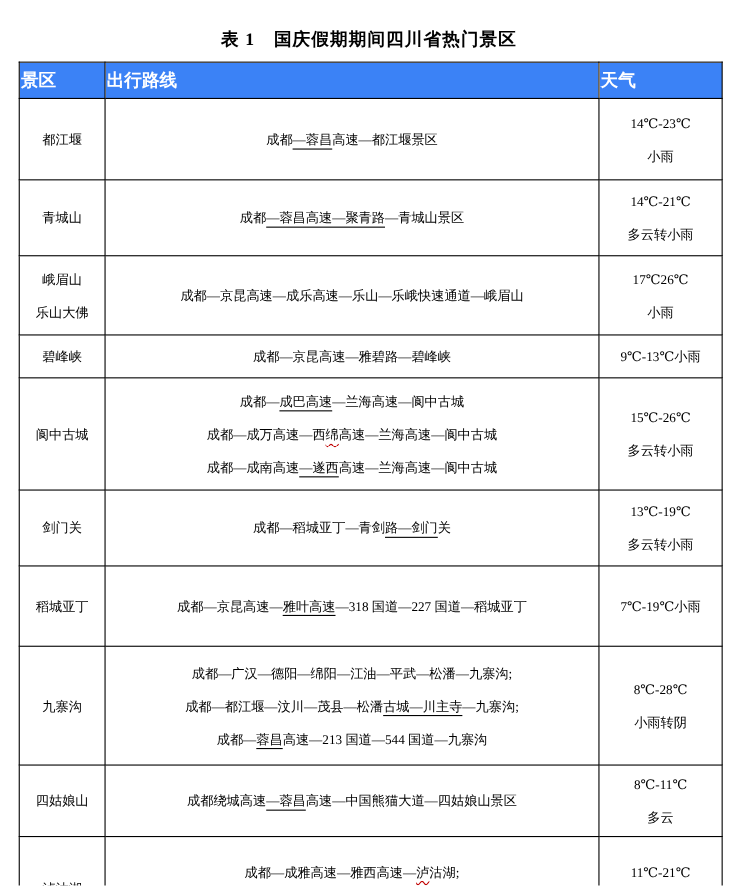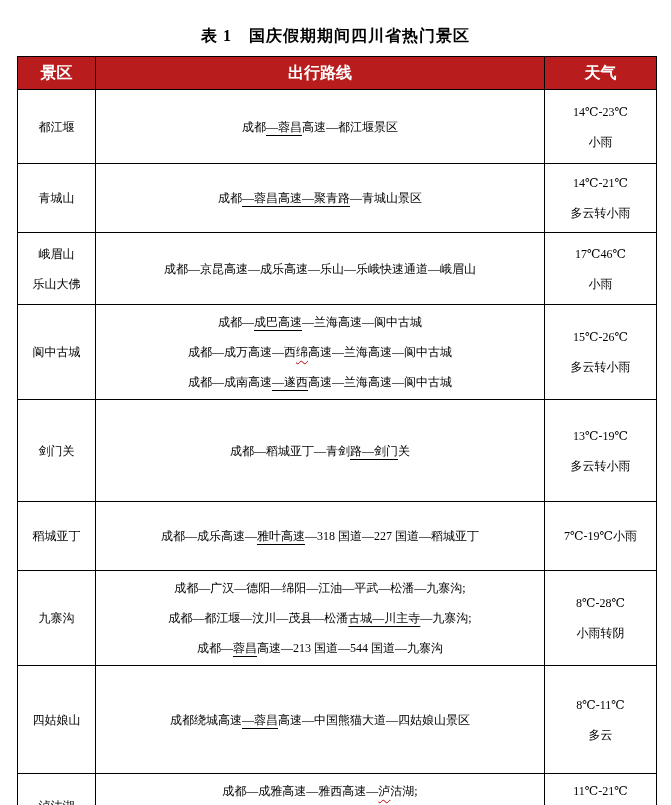--- a/index.html
+++ b/index.html
@@ -22,26 +22,26 @@
     border-collapse: collapse;
     table-layout: fixed;
     margin-left: 17px;
     width: 639px;
   }
   table.main th, table.main td {
     border: 1.5px solid #000;
     overflow: hidden;
   }
   thead th {
-    background: #b91c1c;
+    background: #3b82f6;
     color: #ffffff;
     font-weight: bold;
     font-size: 16px;
     height: 30px;
-    text-align: center;
+    text-align: left;
     vertical-align: middle;
   }
   td {
     text-align: center;
     vertical-align: middle;
     font-size: 12px;
     padding: 2px 1px;
   }
   .cl { line-height: 30px; white-space: nowrap; }
   .wavy-blue {
@@ -117,22 +117,33 @@
         </tr>
         <tr>
           <td>
             <div class="cl"><span>峨眉山</span></div>
             <div class="cl"><span>乐山大佛</span></div>
           </td>
           <td>
             <div class="cl"><span>成都—京昆高速—成乐高速—乐山—乐峨快速通道—峨眉山</span></div>
           </td>
           <td>
-            <div class="cl"><span>17℃46℃</span></div>
+            <div class="cl"><span>17℃26℃</span></div>
             <div class="cl"><span>小雨</span></div>
+          </td>
+        </tr>
+        <tr>
+          <td>
+            <div class="cl"><span>碧峰峡</span></div>
+          </td>
+          <td>
+            <div class="cl"><span>成都—京昆高速—雅碧路—碧峰峡</span></div>
+          </td>
+          <td>
+            <div class="cl"><span>9℃-13℃小雨</span></div>
           </td>
         </tr>
         <tr>
           <td>
             <div class="cl"><span>阆中古城</span></div>
           </td>
           <td>
             <div class="cl"><span>成都—</span><span class="wavy-blue">成巴高速</span><span>—兰海高速—阆中古城</span></div>
             <div class="cl"><span>成都—成万高速—西</span><span class="wavy-red">绵</span><span>高速—兰海高速—阆中古城</span></div>
             <div class="cl"><span>成都—成南高速</span><span class="wavy-blue">—遂西</span><span>高速—兰海高速—阆中古城</span></div>
@@ -152,21 +163,21 @@
           <td>
             <div class="cl"><span>13℃-19℃</span></div>
             <div class="cl"><span>多云转小雨</span></div>
           </td>
         </tr>
         <tr>
           <td>
             <div class="cl"><span>稻城亚丁</span></div>
           </td>
           <td>
-            <div class="cl"><span>成都—成乐高速—</span><span class="wavy-blue">雅叶高速</span><span>—318 国道—227 国道—稻城亚丁</span></div>
+            <div class="cl"><span>成都—京昆高速—</span><span class="wavy-blue">雅叶高速</span><span>—318 国道—227 国道—稻城亚丁</span></div>
           </td>
           <td>
             <div class="cl"><span>7℃-19℃小雨</span></div>
           </td>
         </tr>
         <tr>
           <td>
             <div class="cl"><span>九寨沟</span></div>
           </td>
           <td>

